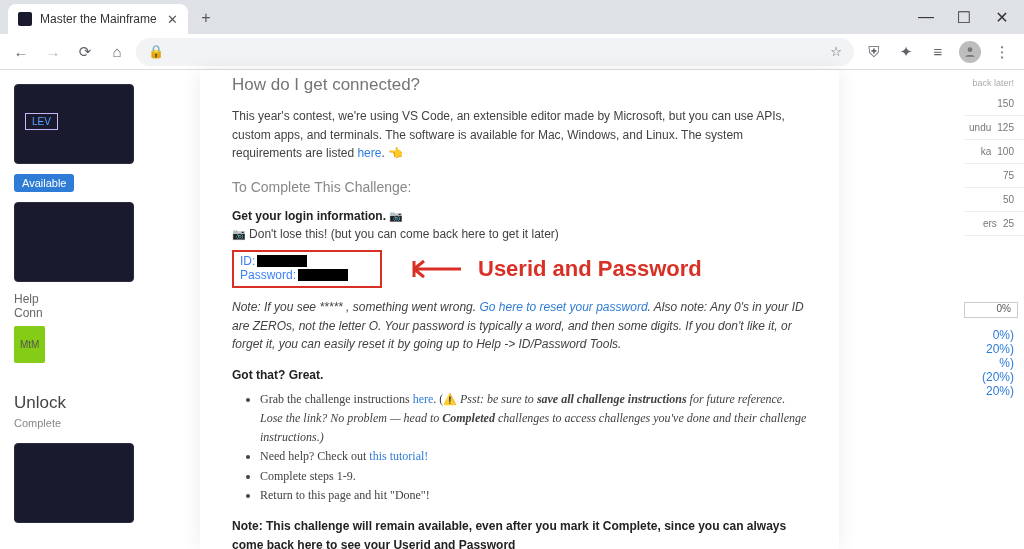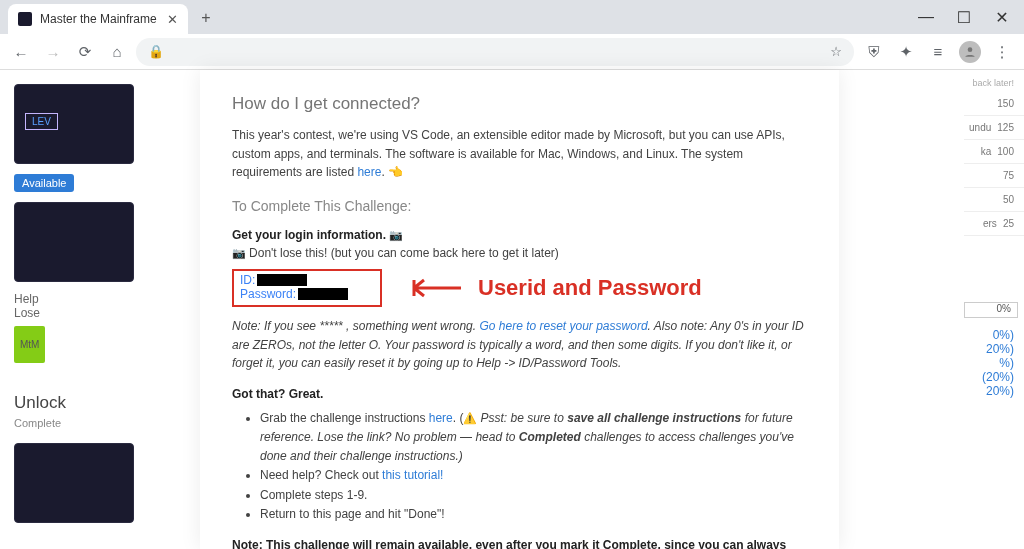--- a/index.html
+++ b/index.html
@@ -36,33 +36,33 @@
 .unlock-sub { font-size:11px; color:#888; margin-top:4px;}
 
 .right-strip { position:absolute; right:0; top:0; width:60px; height:479px; font-size:10px; color:#777;}
 .right-strip .row { height:24px; display:flex; align-items:center; justify-content:flex-end; padding-right:10px; border-bottom:1px solid #eee; gap:6px;}
 .right-strip .pct { color:#2e7cd6; font-size:12px;}
 .progress-bar { border:1px solid #ccc; height:16px; margin:6px 6px 0 0; position:relative;}
 .progress-bar .txt { position:absolute; right:6px; top:0; font-size:10px; color:#555;}
 
 
 .modal { position:absolute; left:200px; right:185px; top:0; bottom:0; background:#fff; box-shadow:0 0 20px rgba(0,0,0,0.08); padding: 0 32px 18px 32px; overflow:hidden;}
-.modal h2 { color:#757575; font-weight:400; font-size:17px; margin-bottom:12px; margin-top:24px;}
+.modal h2 { color:#757575; font-weight:400; font-size:17px; margin-bottom:12px; margin-top:5px;}
 .modal p, .modal li { color:#424242; font-size:12px; line-height:1.55;}
 .modal a { color:#2e7cd6; text-decoration:none;}
 .modal .sub-h { color:#888; font-size:14px; margin:16px 0 12px;}
 .modal .bold-small { font-size:12px; color:#222; font-weight:600; }
 .cred-box { border:2px solid #d93025; padding:2px 6px 4px 6px; display:inline-block; margin:6px 0 4px; min-width:150px; }
 .cred-box .line { font-size:12px; color:#3b82f6; display:flex; align-items:center; gap:2px;text-align:right;}
 .cred-box .redact { background:#000; height:12px; display:inline-block;}
 .arrow-wrap { display:inline-flex; align-items:center; vertical-align:top; margin:12px 0 0 24px; gap:16px;}
 .arrow-svg { color:#d93025; }
 .annot { color:#d93025; font-size:22px; font-weight:600;}
 .note-it { font-style:italic; color:#888; font-size:11.5px; line-height:1.5; margin-top:6px;}
-ul.bullets { margin:6px 0 0 28px; }
+ul.bullets { margin:6px 0 0 28px;font-family:Liberation Serif, serif; }
 ul.bullets li { margin-bottom:1px;}
 .camera { font-size:11px;}
 .hand { font-size:12px; }
 .warn { font-size:11px;}
 </style>
 </head>
 <body>
 
 <div class="titlebar">
   <div class="tab">
@@ -105,21 +105,21 @@
 
 <div class="page-body">
 
   <div class="bg-gray">
     <div class="bg-card">
         <span class="lvl">LEV</span>
       </div>
     <span class="avail-pill">Available</span>
     <div class="bg-card" style="margin-top:10px;"></div>
     <div class="left-label">Help</div>
-    <div class="left-label" style="margin-top:0;">Lose</div>
+    <div class="left-label" style="margin-top:0;">Conn</div>
     <span class="mtm-tag">MtM</span>
     <div class="unlock-h">Unlock</div>
     <div class="unlock-sub">Complete</div>
     <div class="bg-card" style="margin-top:14px;"></div>
   </div>
 
   <div class="right-strip">
     <div style="font-size:9px;color:#aaa;text-align:right;padding:8px 10px 4px 0;">back later!</div>
     <div class="row">
         <span>150</span>

